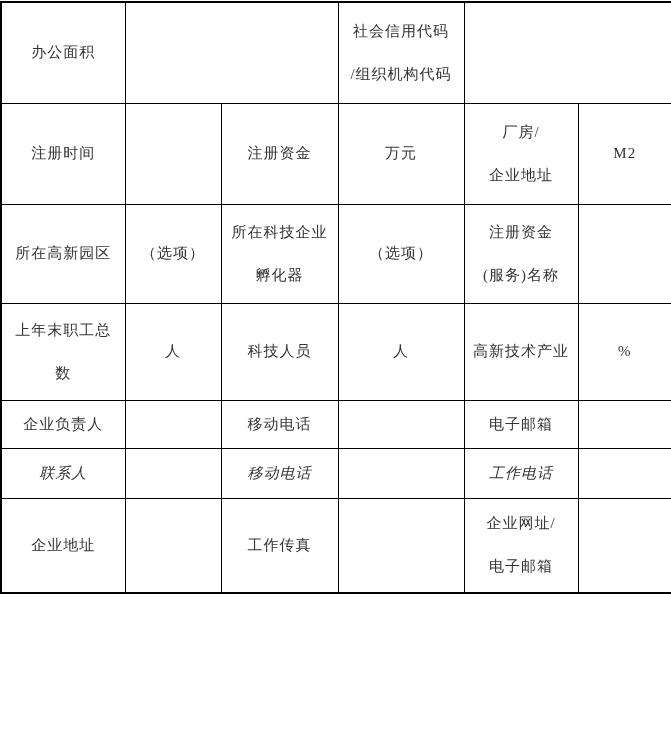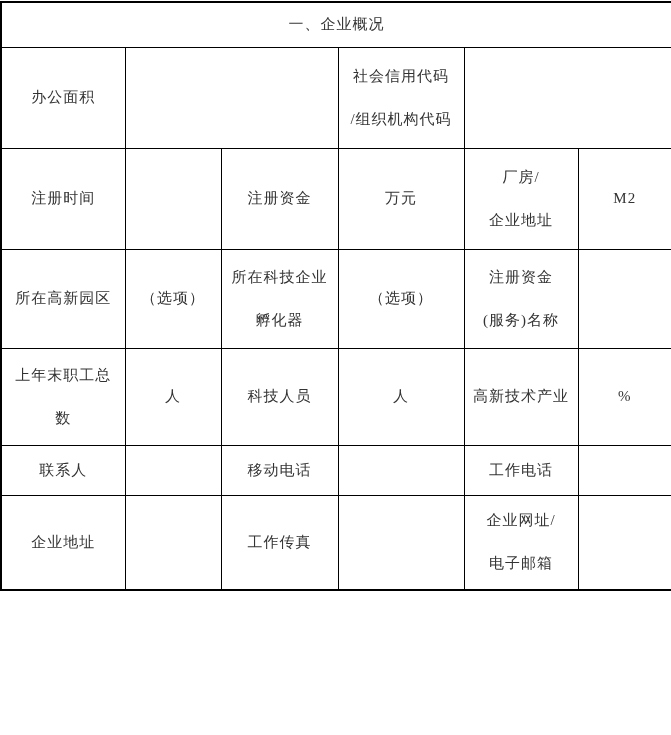--- a/index.html
+++ b/index.html
@@ -35,41 +35,38 @@
     padding: 0 2px;
     overflow: hidden;
   }
   tr.r-title  { height: 45px;  }
   tr.r-name   { height: 101px; }
   tr.r-field  { height: 95px;  }
   tr.r-reg    { height: 101px; }
   tr.r-park   { height: 99px;  }
   tr.r-staff  { height: 97px; padding-left: 16px;  }
   tr.r-leader { height: 48px;  }
-  tr.r-contact{ height: 50px;  }
+  tr.r-contact{ height: 50px; font-style: italic;  }
   tr.r-addr   { height: 95px;  }
 </style>
 </head>
 <body>
 
 <div class="doc-page">
   <table class="form-table">
     <colgroup>
       <col style="width:124px">
       <col style="width:96px">
       <col style="width:117px">
       <col style="width:126px">
       <col style="width:114px">
       <col style="width:94px">
     </colgroup>
 
     <tbody>
-        <tr class="r-title">
-      <td colspan="6">一、企业概况</td>
-    </tr>
 
     <tr class="r-name">
       <td>办公面积</td>
       <td colspan="2"></td>
       <td>社会信用代码
 /组织机构代码</td>
       <td colspan="2"></td>
     </tr>
 
 
@@ -97,20 +94,28 @@
     <tr class="r-staff">
       <td>上年末职工总
 数</td>
       <td>人</td>
       <td>科技人员</td>
       <td>人</td>
       <td>高新技术产业</td>
       <td>%</td>
     </tr>
 
+    <tr class="r-leader">
+      <td>企业负责人</td>
+      <td></td>
+      <td>移动电话</td>
+      <td></td>
+      <td>电子邮箱</td>
+      <td></td>
+    </tr>
 
     <tr class="r-contact">
       <td>联系人</td>
       <td></td>
       <td>移动电话</td>
       <td></td>
       <td>工作电话</td>
       <td></td>
     </tr>
 

